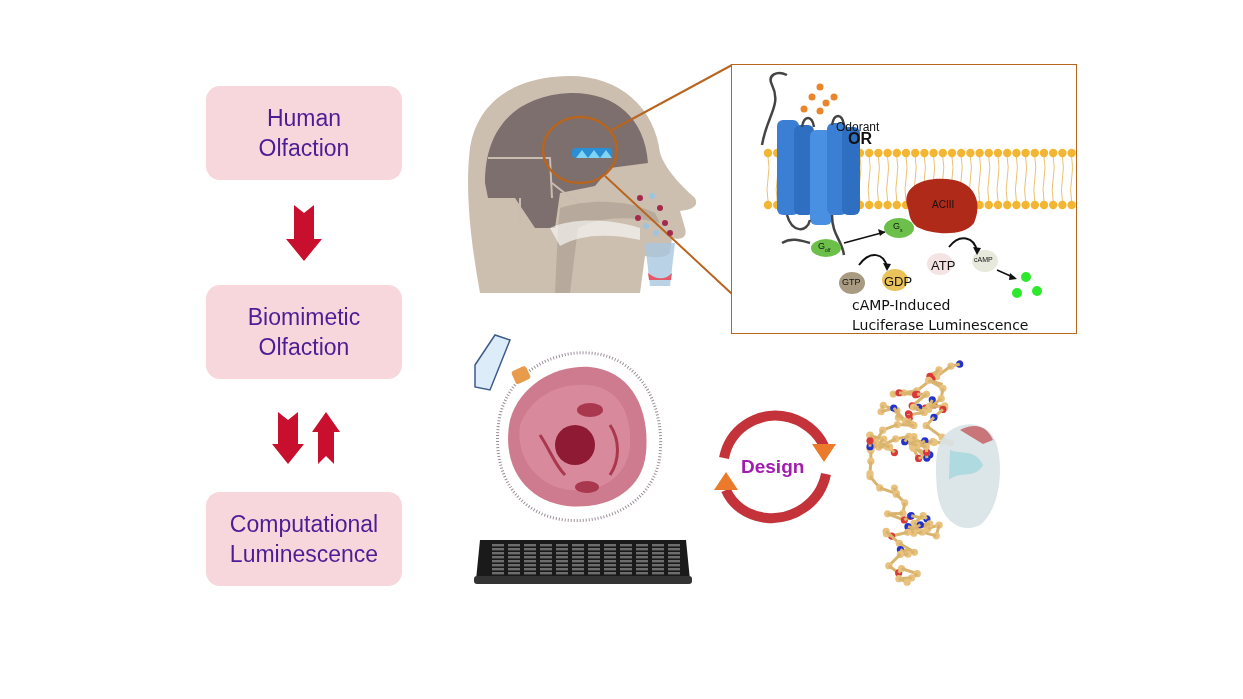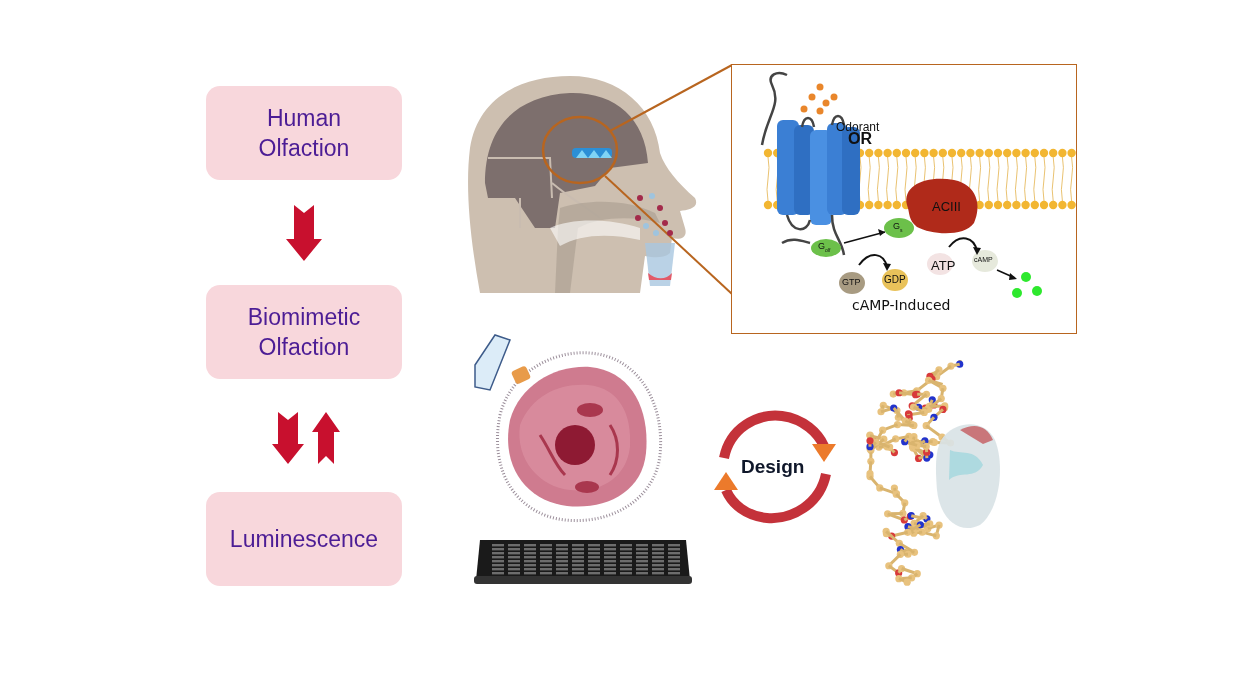--- a/index.html
+++ b/index.html
@@ -4,34 +4,35 @@
 <style>
   html, body { margin:0; padding:0; background:#ffffff; }
   body { width:1243px; height:699px; position:relative; overflow:hidden; font-family:"Liberation Sans", sans-serif; }
   .box { position:absolute; left:206px; width:196px; height:94px; background:#f8d7dc; border-radius:14px;
          display:flex; flex-direction:column; align-items:center; justify-content:center; color:#4c1d95; font-size:23px; line-height:30px; text-align:center; }
   .box span { display:block; }
   svg { position:absolute; overflow:visible; }
   .inset { position:absolute; left:731px; top:64px; width:346px; height:270px; border:1.5px solid #b8651f; box-sizing:border-box; background:#fff; }
   .lbl { position:absolute; font-family:"Liberation Sans", sans-serif; color:#111; }
   .caption { position:absolute; font-family:"DejaVu Sans", sans-serif; font-size:14px; color:#111; text-align:left; line-height:20px; }
-  .design { position:absolute; left:741px; top:456px; font-weight:bold; font-size:19px; color:#0f172a; }
+  .design { position:absolute; left:741px; top:456px; font-weight:bold; font-size:19px; color:#a21caf; }
 </style>
 </head>
 <body>
 
 <div class="box" style="top:86px;">
   <span>Human</span>
   <span>Olfaction</span>
 </div>
 <div class="box" style="top:285px;border-radius:14px;">
   <span>Biomimetic</span>
   <span>Olfaction</span>
 </div>
 <div class="box" style="top:492px;">
+  <span>Computational</span>
   <span>Luminescence</span>
 </div>
 
 <svg style="left:286px;top:205px;" width="36" height="58">
   <polygon points="8,0 18,8 28,0 28,34 36,34 18,56 0,34 8,34" fill="#c8102e"></polygon>
 </svg>
 
 <svg style="left:272px;top:410px;" width="70" height="58">
   <polygon points="6,2 16,10 26,2 26,34 32,34 16,54 0,34 6,34" fill="#c8102e"></polygon>
   <polygon points="46,54 54,46 62,54 62,22 68,22 54,2 40,22 46,22" fill="#c8102e"></polygon>
@@ -215,29 +216,30 @@
     <polygon points="285,214 278,208 277,215" fill="#111"></polygon>
 
     <g fill="#2ee82e">
       <circle cx="294" cy="212" r="5"></circle>
         <circle cx="285" cy="228" r="5"></circle>
         <circle cx="305" cy="226" r="5"></circle>
     </g>
   </svg>
   <div class="lbl" style="left:104px;top:20px;font-size:12px;margin-top:35px;">Odorant</div>
   <div class="lbl" style="left:116px;top:65px;font-size:16px;font-weight:bold;">OR</div>
-  <div class="lbl" style="left:200px;top:134px;font-size:13px;">ACIII</div>
+  <div class="lbl" style="left:200px;top:134px;font-size:10px;">ACIII</div>
   <div class="lbl" style="left:86px;top:176px;font-size:9px;"><span>G</span><sub style="font-size:5px;">olf</sub></div>
   <div class="lbl" style="left:161px;top:156px;font-size:9px;"><span>G</span><sub style="font-size:5px;">s</sub></div>
   <div class="lbl" style="left:110px;top:212px;font-size:9px;">GTP</div>
-  <div class="lbl" style="left:152px;top:209px;font-size:10px;">GDP</div>
+  <div class="lbl" style="left:152px;top:209px;font-size:13px;">GDP</div>
   <div class="lbl" style="left:199px;top:193px;font-size:13px;">ATP</div>
   <div class="lbl" style="left:242px;top:191px;font-size:7px;">cAMP</div>
   <div class="caption" style="left:120px;top:230px;width:220px;">
     <span style="display:block;">cAMP-Induced</span>
+    <span style="display:block;">Luciferase Luminescence</span>
   </div>
 </div>
 
 <svg style="left:470px;top:335px;" width="200" height="200">
   <path d="M30,80 C40,40 80,15 120,18 C170,22 195,70 190,120 C185,165 140,190 95,185 C50,180 18,140 30,80 Z" fill="#ffffff" stroke="#9b8e9a" stroke-width="3" stroke-dasharray="1 2"></path>
   <path d="M40,85 C50,50 85,30 120,32 C162,36 180,75 176,118 C172,158 135,175 97,171 C60,167 30,135 40,85 Z" fill="#cf7b8f"></path>
   <path d="M50,90 C62,60 90,48 118,50 C150,53 162,80 160,112 C156,145 128,158 100,155 C70,152 45,125 50,90 Z" fill="#e29aa9" opacity="0.5"></path>
   <circle cx="105" cy="110" r="20" fill="#8e1a33"></circle>
   <ellipse cx="120" cy="75" rx="13" ry="7" fill="#a9374e"></ellipse>
   <ellipse cx="117" cy="152" rx="12" ry="6" fill="#a9374e"></ellipse>

